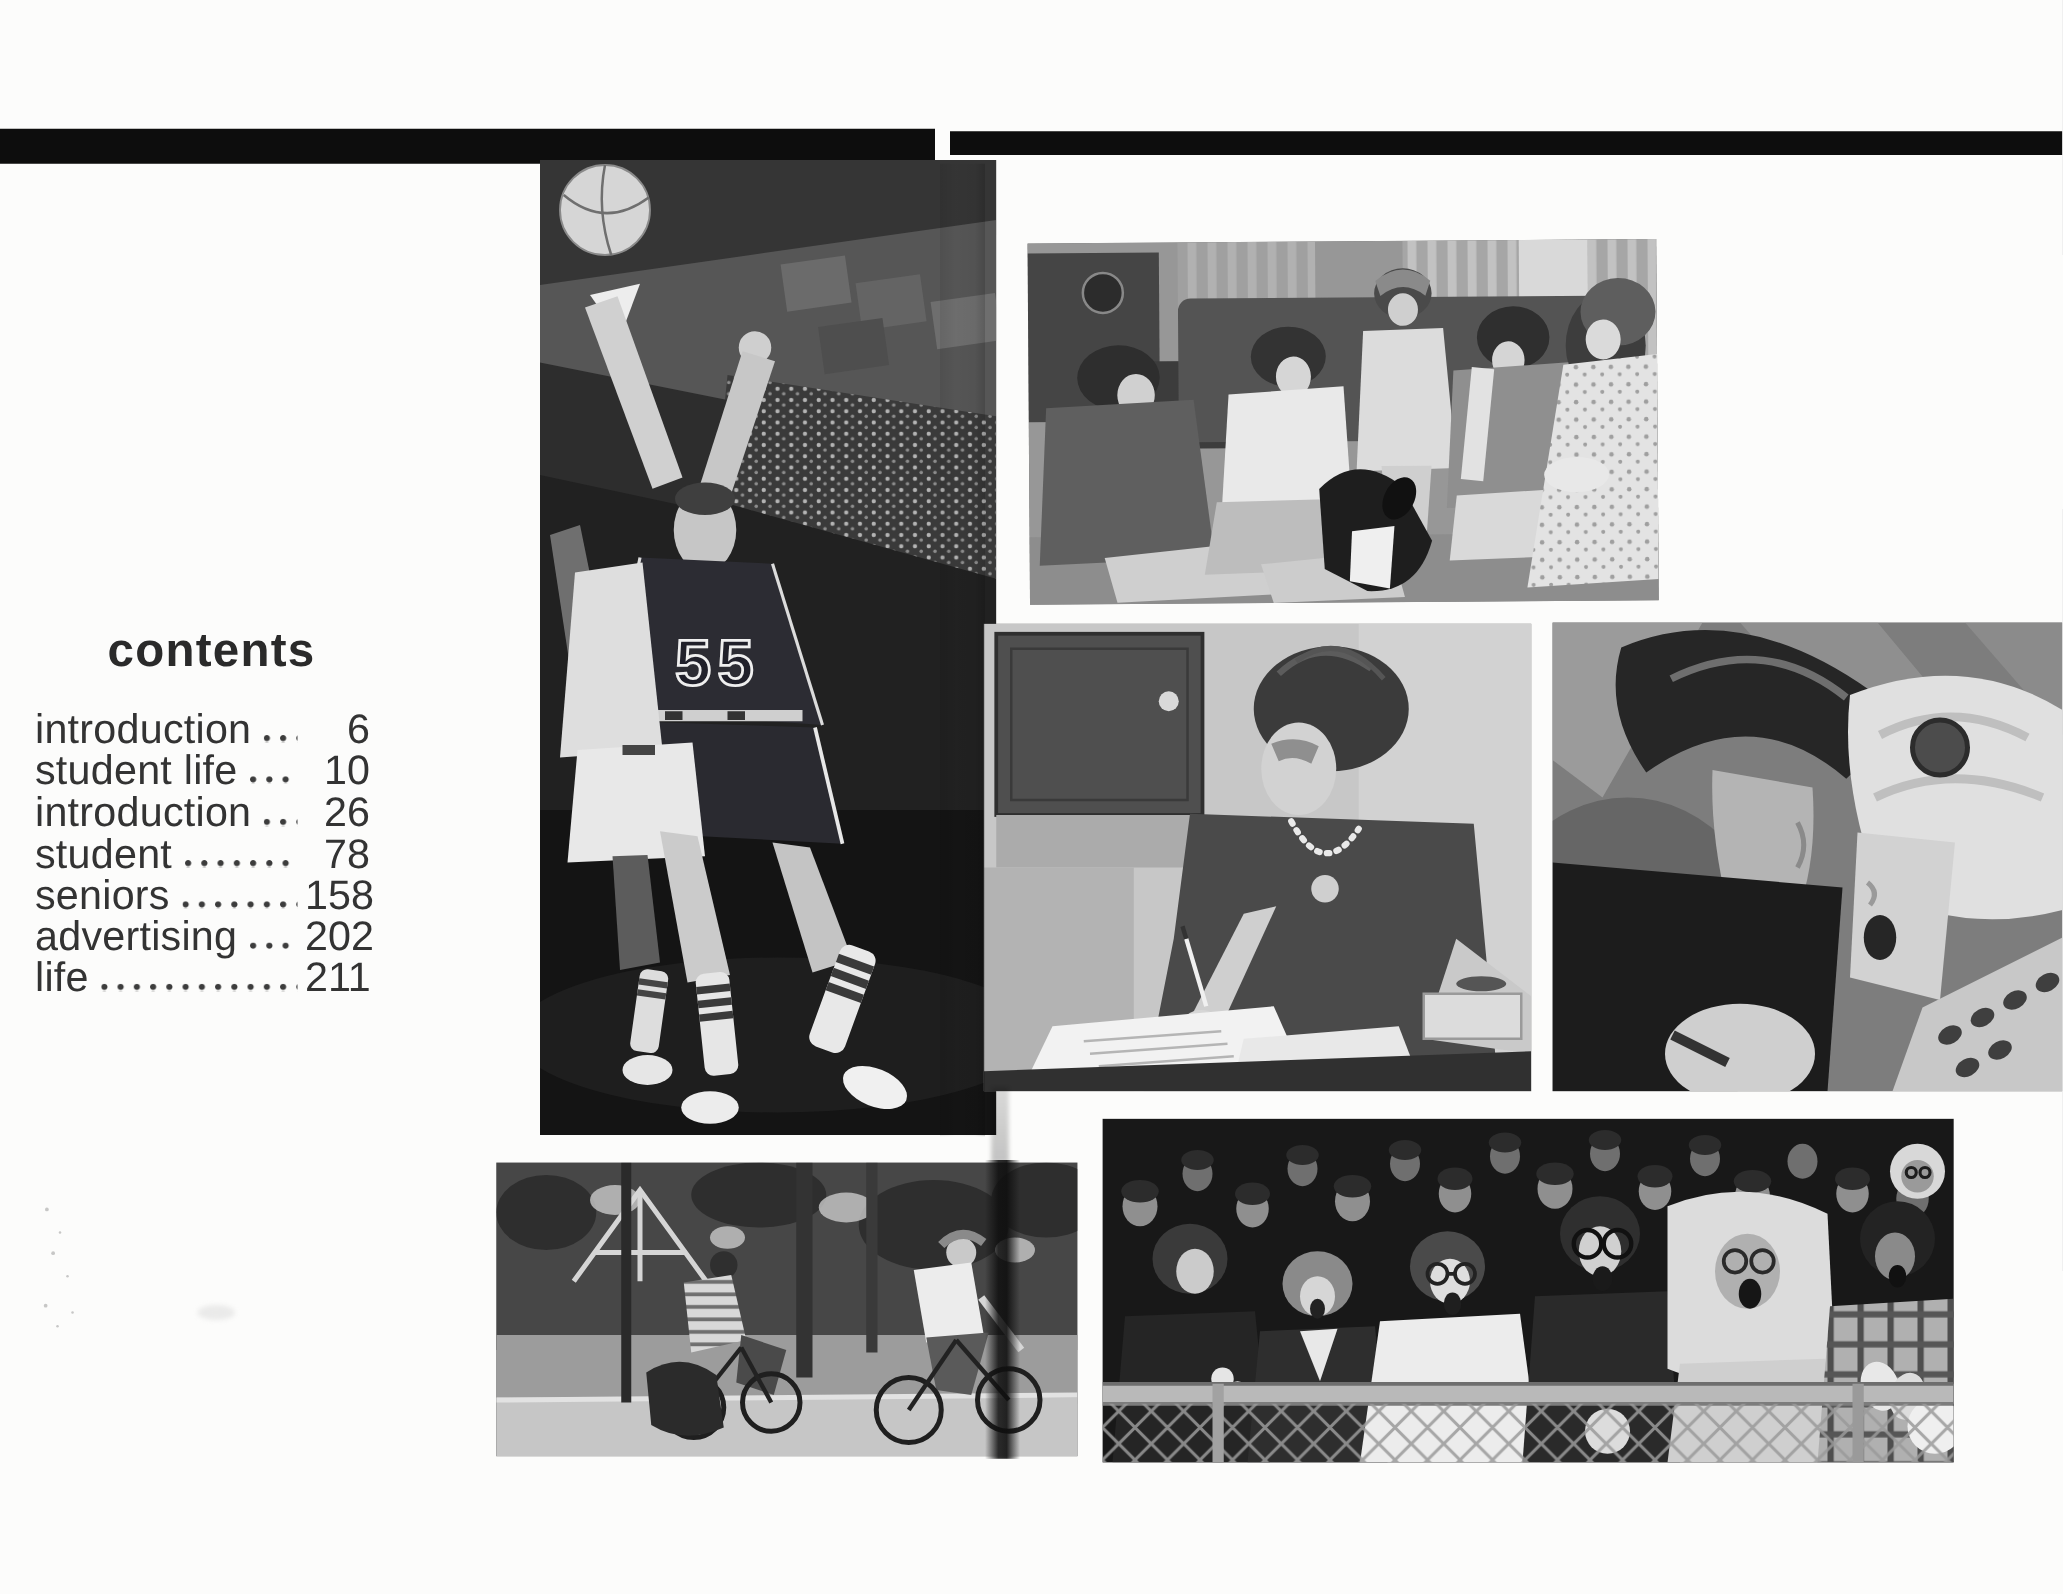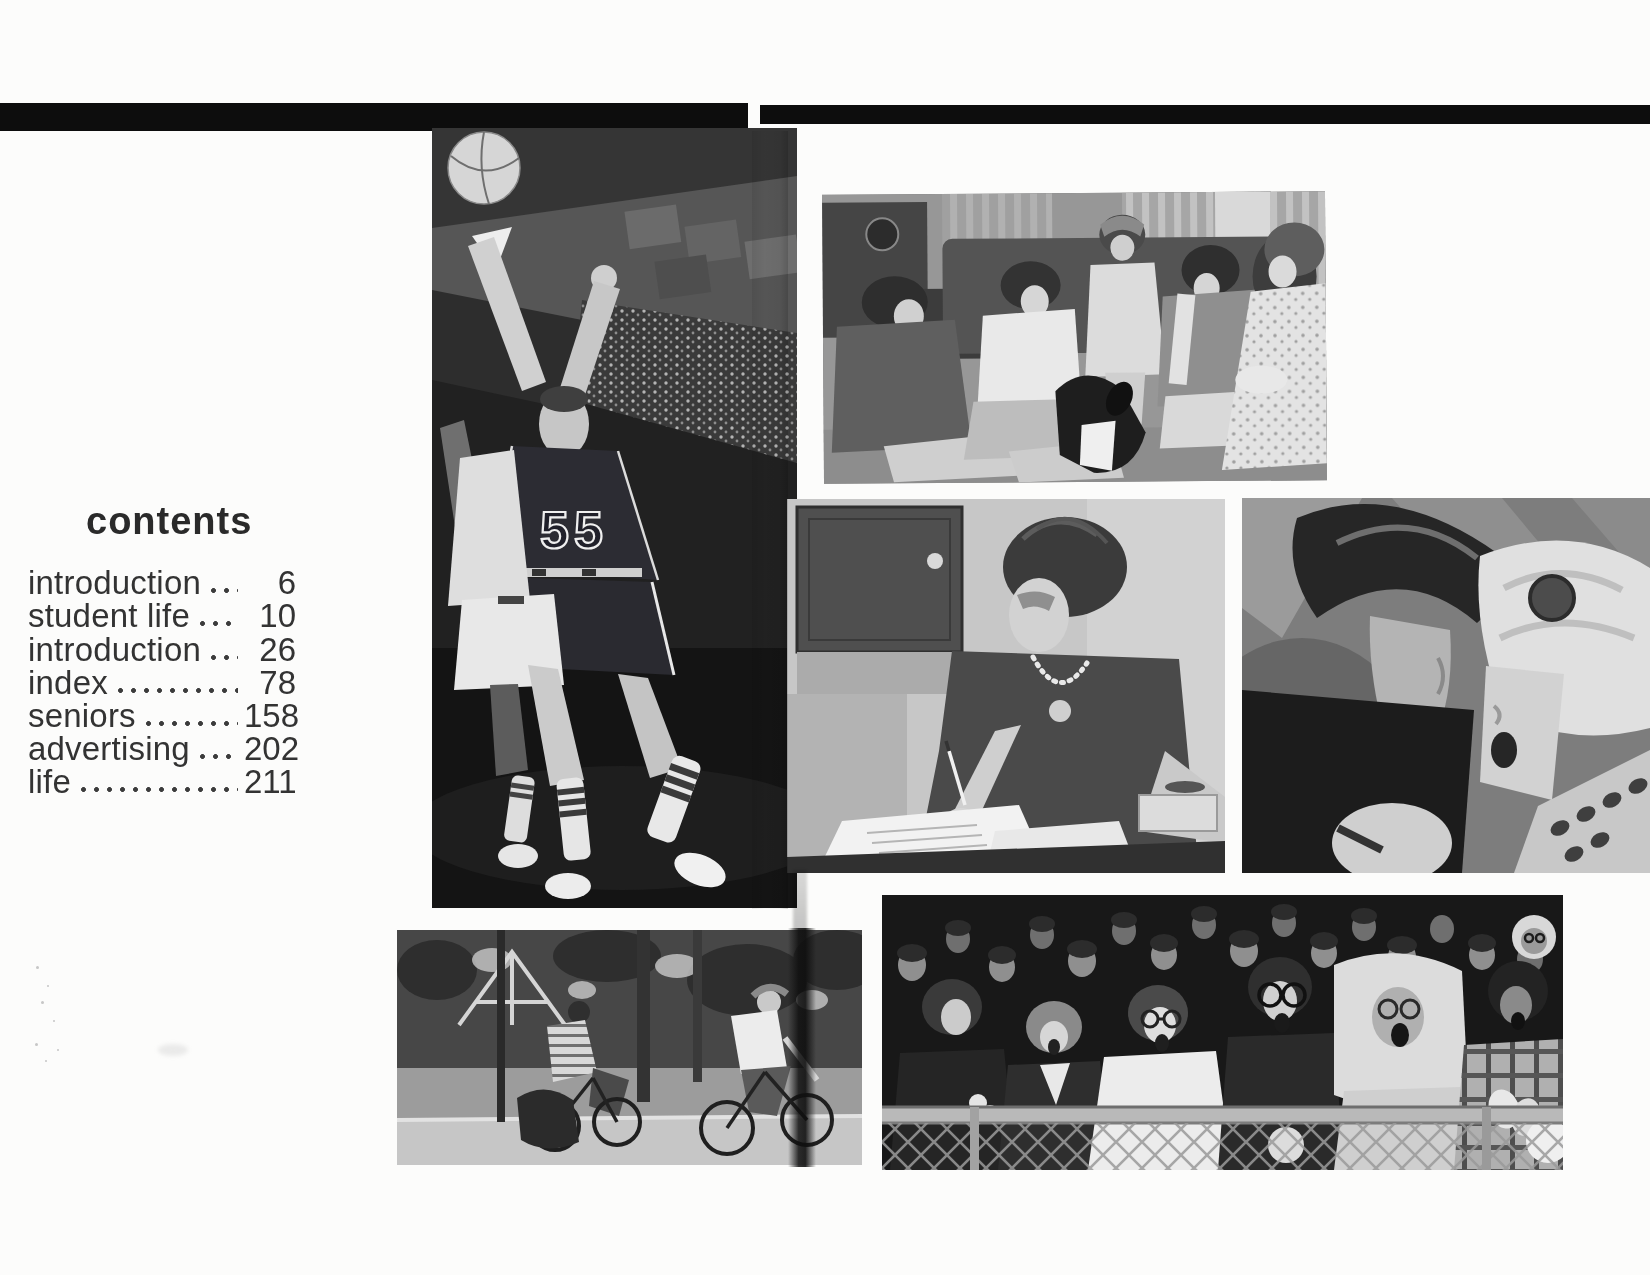--- a/index.html
+++ b/index.html
@@ -62,21 +62,21 @@
       <span class="toc-page">10</span>
     </div>
 
     <div class="toc-row">
       <span class="toc-label">introduction</span>
       <span class="toc-dots"></span>
       <span class="toc-page">26</span>
     </div>
 
     <div class="toc-row">
-      <span class="toc-label">index</span>
+      <span class="toc-label">student</span>
       <span class="toc-dots"></span>
       <span class="toc-page">78</span>
     </div>
 
 
 
     <div class="toc-row">
       <span class="toc-label">seniors</span>
       <span class="toc-dots"></span>
       <span class="toc-page">158</span>

